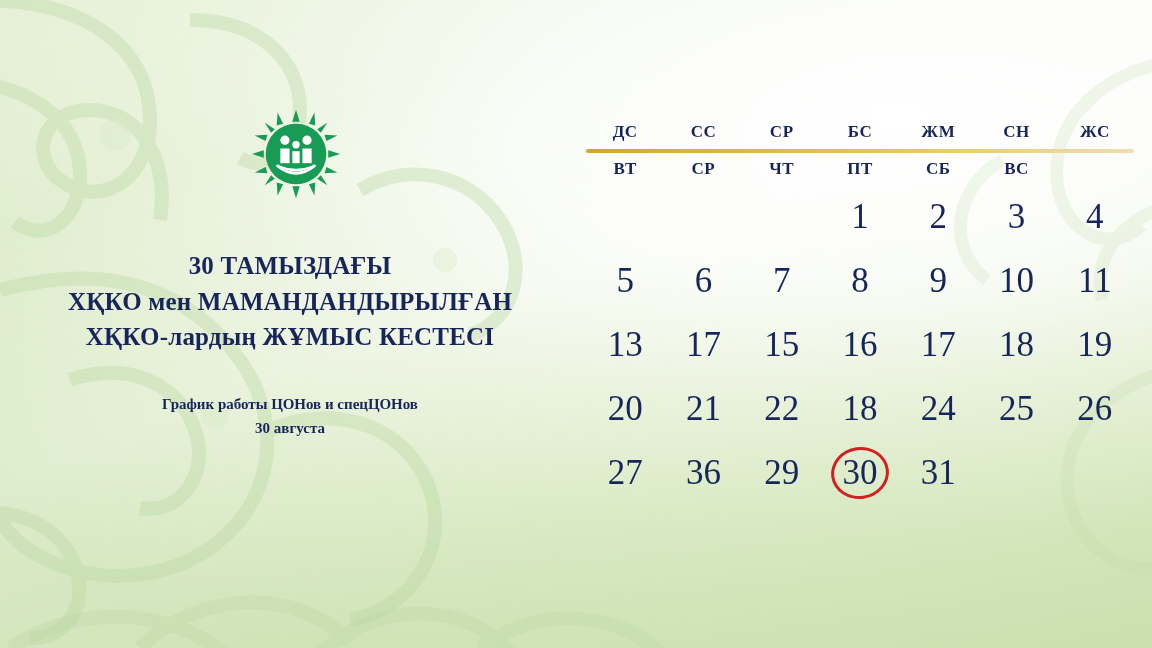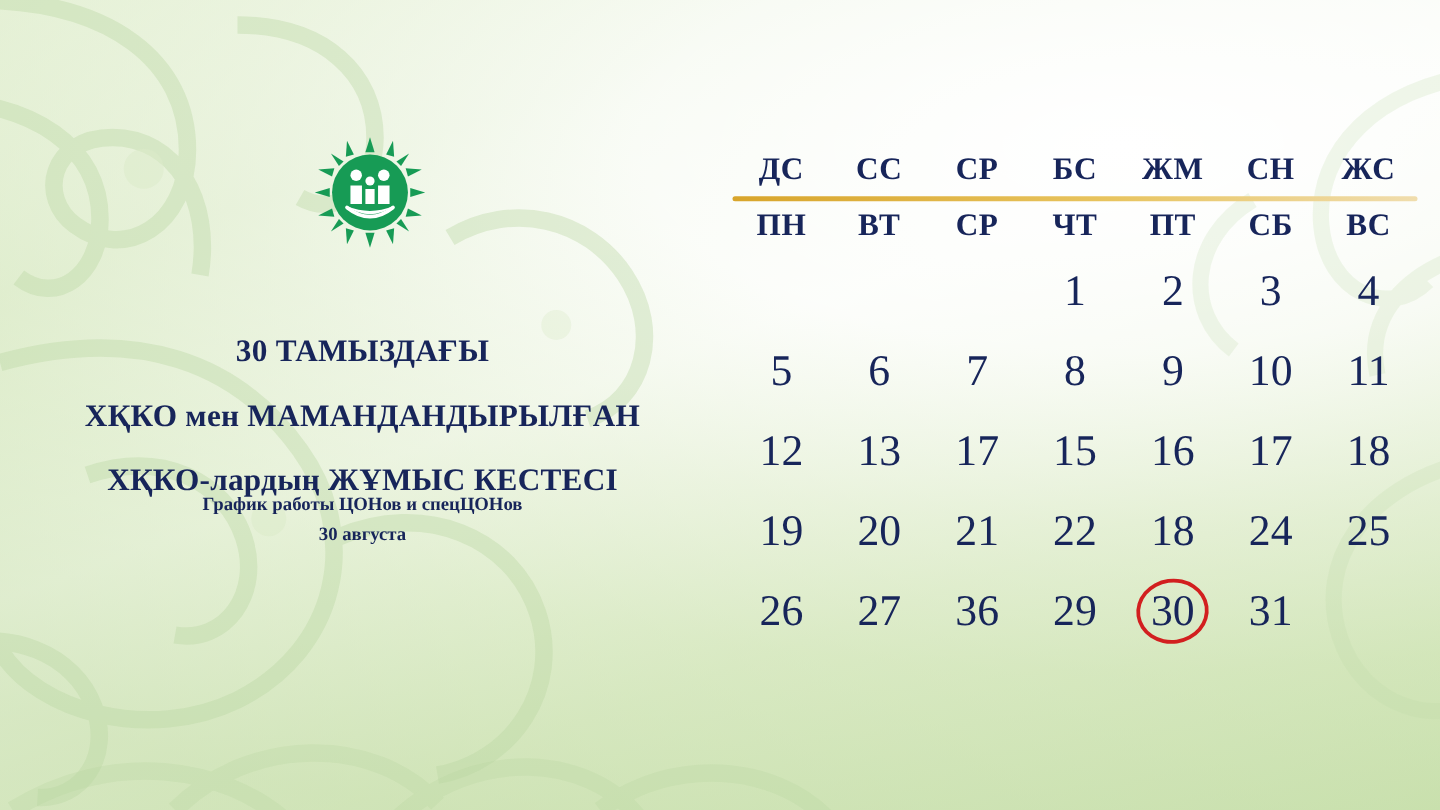--- a/index.html
+++ b/index.html
@@ -73,21 +73,20 @@
     color: #17255a;
     font-family: "Liberation Serif", serif;
     font-weight: bold;
     font-size: 25px;
     line-height: 1.42;
     letter-spacing: 0.2px;
   }
   .headline .line {
     display: block;
     white-space: nowrap;
-    margin-top: 16px;
   }
   .subline {
     position: absolute;
     left: 30px;
     top: 392px;
     width: 520px;
     text-align: center;
     color: #17255a;
     font-family: "Liberation Serif", serif;
     font-weight: bold;
@@ -108,21 +107,21 @@
   }
   .cal-grid {
     display: grid;
     grid-template-columns: repeat(7, 1fr);
     text-align: center;
     color: #17255a;
   }
   .hdr-kz, .hdr-ru {
     font-family: "Liberation Serif", serif;
     font-weight: bold;
-    font-size: 25px;
+    font-size: 17px;
     letter-spacing: 0.5px;
   }
   .hdr-kz > div {
     padding-bottom: 7px;
   }
   .rule {
     height: 4px;
     width: 100%;
     margin: 0 0 6px 0;
     background: linear-gradient(90deg, #d8a52b 0%, #e8c45f 55%, #f0ddad 100%);
@@ -263,21 +262,20 @@
       <div>СР</div>
       <div>БС</div>
       <div>ЖМ</div>
       <div>СН</div>
       <div>ЖС</div>
     </div>
 
     <div class="rule"></div>
 
     <div class="cal-grid hdr-ru">
-      <div>ПН</div>
       <div>ВТ</div>
       <div>СР</div>
       <div>ЧТ</div>
       <div>ПТ</div>
       <div>СБ</div>
       <div>ВС</div>
     </div>
 
     <div class="days">
       <div class="day empty"></div>
@@ -289,21 +287,20 @@
       <div class="day">4</div>
 
       <div class="day">5</div>
       <div class="day">6</div>
       <div class="day">7</div>
       <div class="day">8</div>
       <div class="day">9</div>
       <div class="day">10</div>
       <div class="day">11</div>
 
-      <div class="day">12</div>
       <div class="day">13</div>
       <div class="day">17</div>
       <div class="day">15</div>
       <div class="day">16</div>
       <div class="day">17</div>
       <div class="day">18</div>
 
       <div class="day">19</div>
       <div class="day">20</div>
       <div class="day">21</div>

